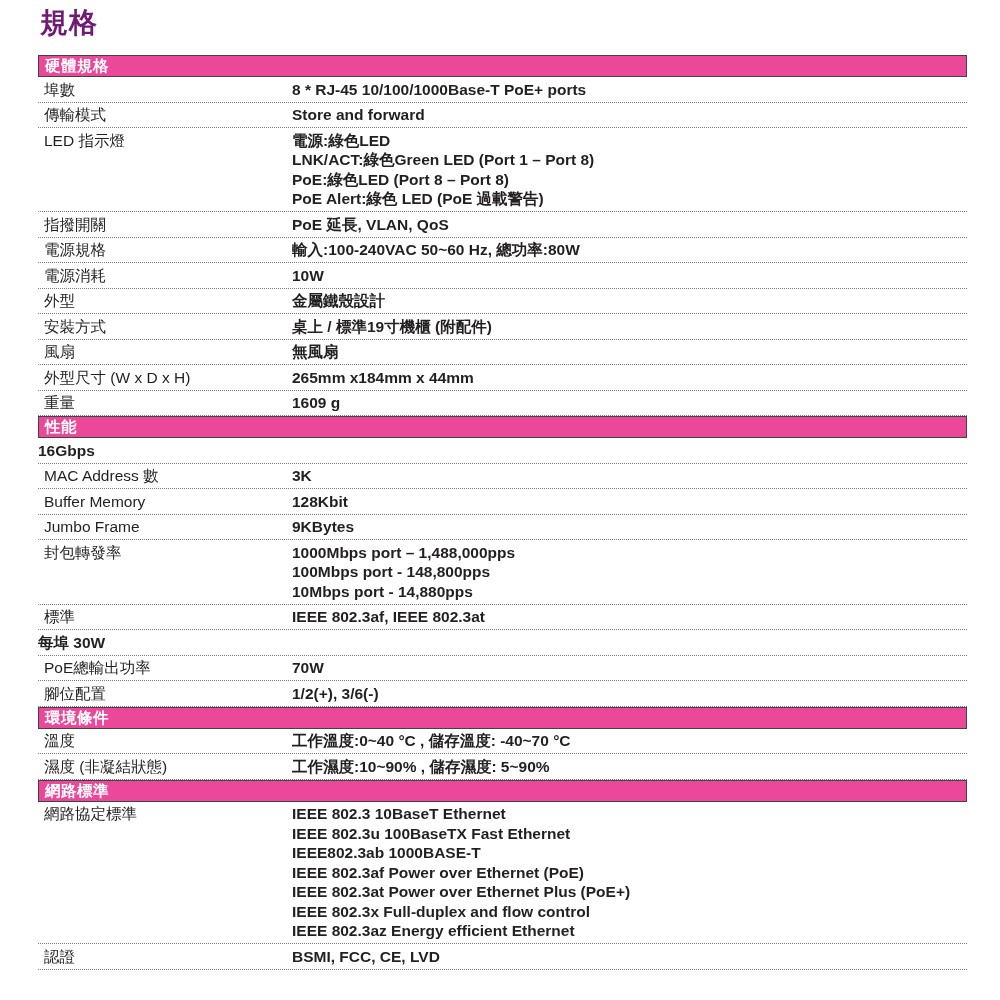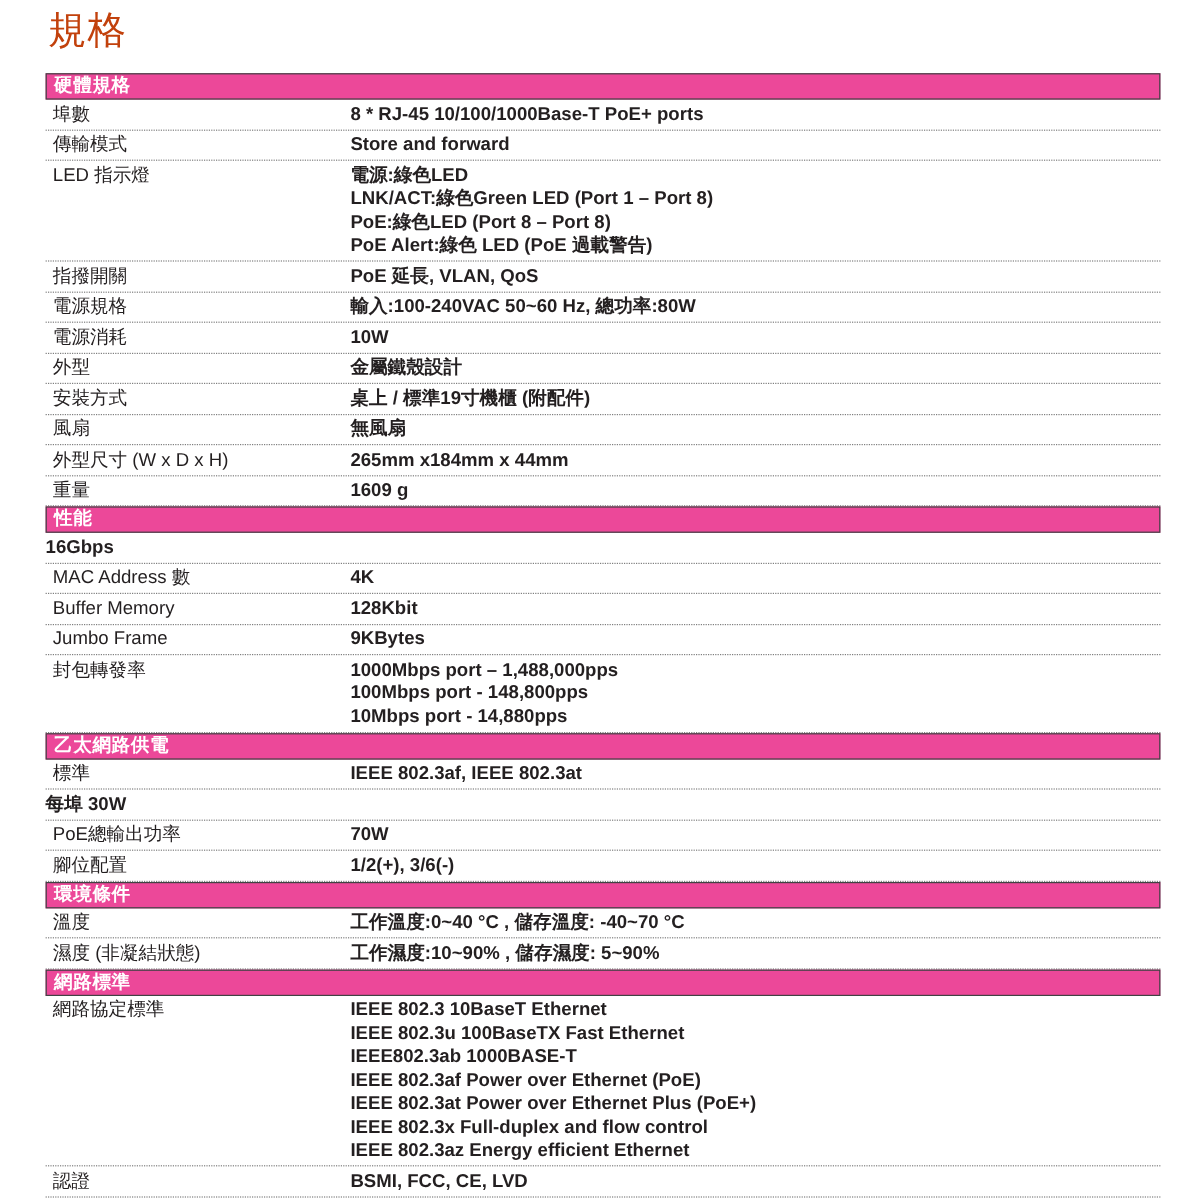--- a/index.html
+++ b/index.html
@@ -13,23 +13,23 @@
     font-family: "Liberation Sans", "DejaVu Sans", sans-serif;
     color: #231f20;
     overflow: hidden;
   }
   .page {
     padding-top: 2px;
     margin-left: 38px;
     width: 929px;
   }
   .page-title {
-    font-size: 32px;
-    font-weight: normal;
-    color: #c2410c;
+    font-size: 28px;
+    font-weight: bold;
+    color: #701a75;
     margin: 2px 0 13px 2px;
     letter-spacing: 1px;
   }
   .spec-table {
     width: 100%;
   }
   .section-bar {
     background: #ec4899;
     border: 1px solid #414244;
     color: #ffffff;
@@ -139,21 +139,21 @@
       </div>
       <div class="section-bar">性能</div>
       <div class="spec-row">
         <div class="row-value">
           <div class="value-line">16Gbps</div>
         </div>
       </div>
       <div class="spec-row">
         <div class="row-label">MAC Address 數</div>
         <div class="row-value">
-          <div class="value-line">4K</div>
+          <div class="value-line">3K</div>
         </div>
       </div>
       <div class="spec-row">
         <div class="row-label">Buffer Memory</div>
         <div class="row-value">
           <div class="value-line">128Kbit</div>
         </div>
       </div>
       <div class="spec-row">
         <div class="row-label">Jumbo Frame</div>
@@ -162,21 +162,20 @@
         </div>
       </div>
       <div class="spec-row">
         <div class="row-label">封包轉發率</div>
         <div class="row-value">
           <div class="value-line">1000Mbps port – 1,488,000pps</div>
           <div class="value-line">100Mbps port - 148,800pps</div>
           <div class="value-line">10Mbps port - 14,880pps</div>
         </div>
       </div>
-      <div class="section-bar">乙太網路供電</div>
       <div class="spec-row">
         <div class="row-label">標準</div>
         <div class="row-value">
           <div class="value-line">IEEE 802.3af, IEEE 802.3at</div>
         </div>
       </div>
       <div class="spec-row">
         <div class="row-value">
           <div class="value-line">每埠 30W</div>
         </div>

